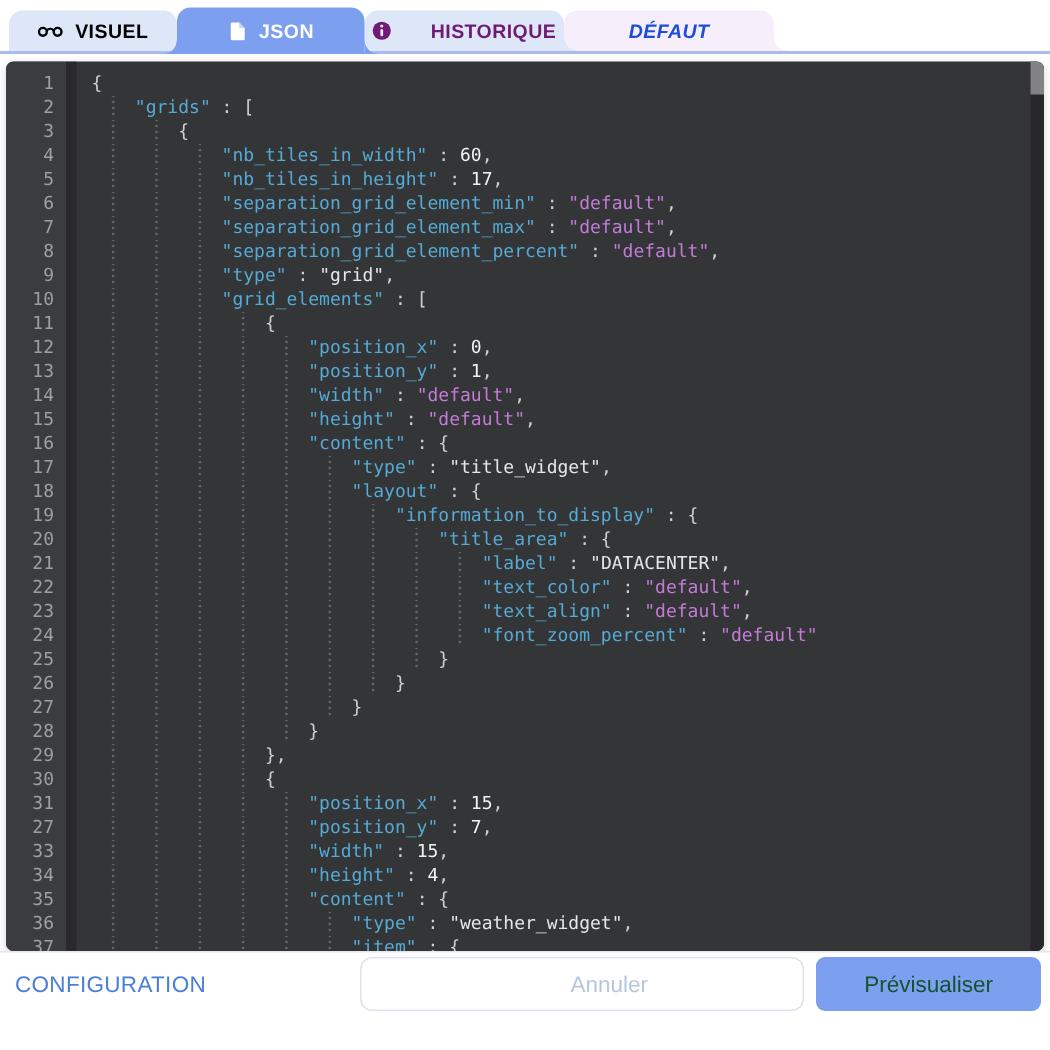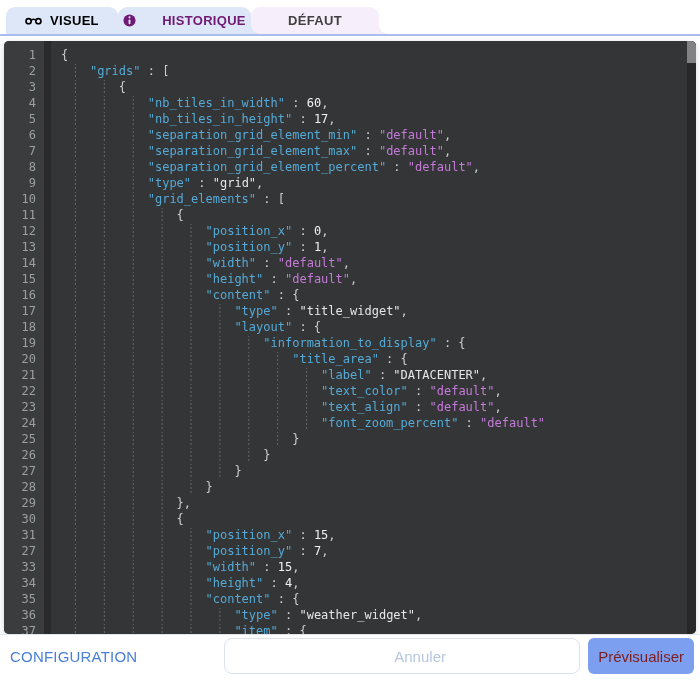--- a/index.html
+++ b/index.html
@@ -41,55 +41,64 @@
   .t-d { color:var(--default-value,#c57bd8); }
   .vscroll { position:absolute; top:0; right:0; bottom:0; width:9px; background:#28282a; }
   .vthumb { position:absolute; top:0; left:0; width:9px; height:22px; background:#828284; }
 
   
   .footer { height:43px; border-top:1px solid #e3e6eb;
             display:flex; align-items:center; background:#fff; }
   .config { margin-left:10px; font-size:15px; font-weight:500;
             color:var(--config-label,#4a7fd8); letter-spacing:.2px; }
   .spacer { flex:1; }
-  .cancel { display:flex; align-items:baseline; gap:7px; height:36px; width:356px;
+  .cancel { display:flex; align-items:baseline; gap:7px; height:36px; width:296px;
             align-items:center; justify-content:center;
             background:#fff; border:1px solid #dde3ec; border-radius:8px;
             margin-right:8px; cursor:pointer;padding-left:36px; }
   .cancel .clabel { font-size:15px; color:#b7c6e0; font-family:"Liberation Sans",sans-serif; }
   .cancel .hint { font-size:11px; font-style:italic; color:#9aa0a6; }
-  .preview { height:36px; padding:0 10px; margin-right:6px; border:none; border-radius:6px;
-             background:var(--accent,#7d9ff0); color:#7f1d1d; font-size:15px;
+  .preview { height:36px; padding:0 32px; margin-right:6px; border:none; border-radius:6px;
+             background:var(--accent,#7d9ff0); color:#14532d; font-size:15px;
              font-family:"Liberation Sans",sans-serif; cursor:pointer; }
 </style>
 </head>
 <body>
 
 <div class="tabbar" id="tabbar">
     <button class="tab" style="--tab-bg: #dde7f7; --tab-fg: #7b99d6; color: #000000; width: 112px; z-index: 2;">
       <span class="ticon">
         <svg width="17" height="10" viewBox="0 0 17 10">
           <circle cx="3.6" cy="5.2" r="2.6" fill="none" stroke="currentColor" stroke-width="1.6"></circle>
           <circle cx="13.4" cy="5.2" r="2.6" fill="none" stroke="currentColor" stroke-width="1.6"></circle>
           <path d="M6.3 4.6a2.3 2 0 0 1 4.4 0" fill="none" stroke="currentColor" stroke-width="1.4"></path>
         </svg>
       </span>
       <span>VISUEL</span>
     </button>
+    <button class="tab active" style="--tab-bg: #7d9ff0; --tab-fg: #ffffff; color: rgb(255, 255, 255); width: 125px; z-index: 5;">
+      <span class="ticon">
+        <svg width="13" height="13" viewBox="0 0 14 14">
+          <path d="M3 1h5l4 4v8a1 1 0 0 1-1 1H3a1 1 0 0 1-1-1V2a1 1 0 0 1 1-1z" fill="#fff"></path>
+          <path d="M8 1l4 4H8z" fill="#c6d4f8"></path>
+        </svg>
+      </span>
+      <span>JSON</span>
+    </button>
     <button class="tab" style="--tab-bg: #dde7f7; --tab-fg: #7b99d6; color: #701a75; width: 133px; z-index: 2; gap: 26px;">
       <span class="ticon">
         <svg width="13" height="13" viewBox="0 0 14 14">
           <circle cx="7" cy="7" r="6.5" fill="currentColor"></circle>
           <rect x="6" y="5.8" width="2" height="5.2" rx="1" fill="#dde7f7"></rect>
           <circle cx="7" cy="3.6" r="1.15" fill="#dde7f7"></circle>
         </svg>
       </span>
       <span>HISTORIQUE</span>
     </button>
-    <button class="tab" style="--tab-bg: #f6eefb; --tab-fg: #b477da; color: #404040; width: 128px; z-index: 1;">
+    <button class="tab" style="--tab-bg: #f6eefb; --tab-fg: #b477da; color: #1d4ed8; width: 140px; z-index: 1; font-style: italic;">
       <span>DÉFAUT</span>
     </button>
   </div>
 
 <div class="editor-card">
   <div class="gutter" id="gutter">
       <div>1</div>
       <div>2</div>
       <div>3</div>
       <div>4</div>

